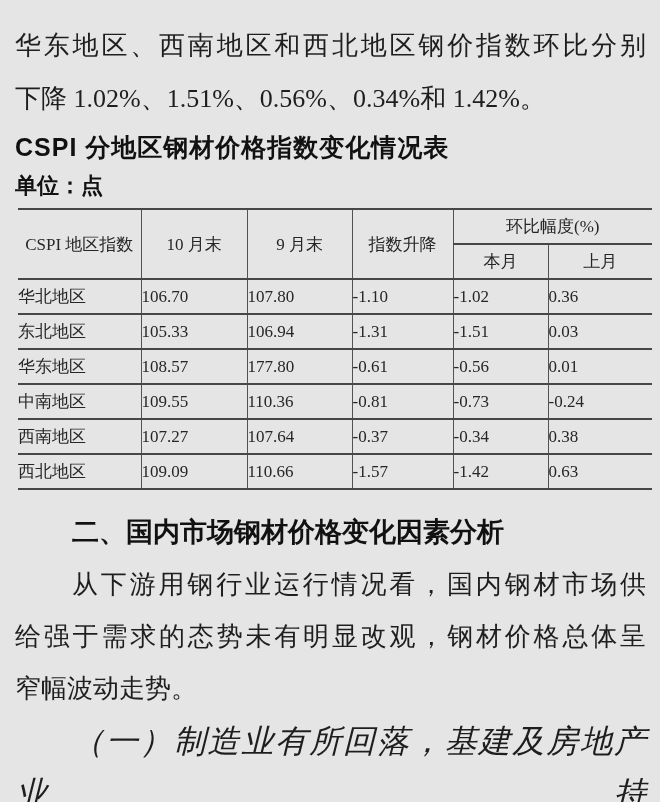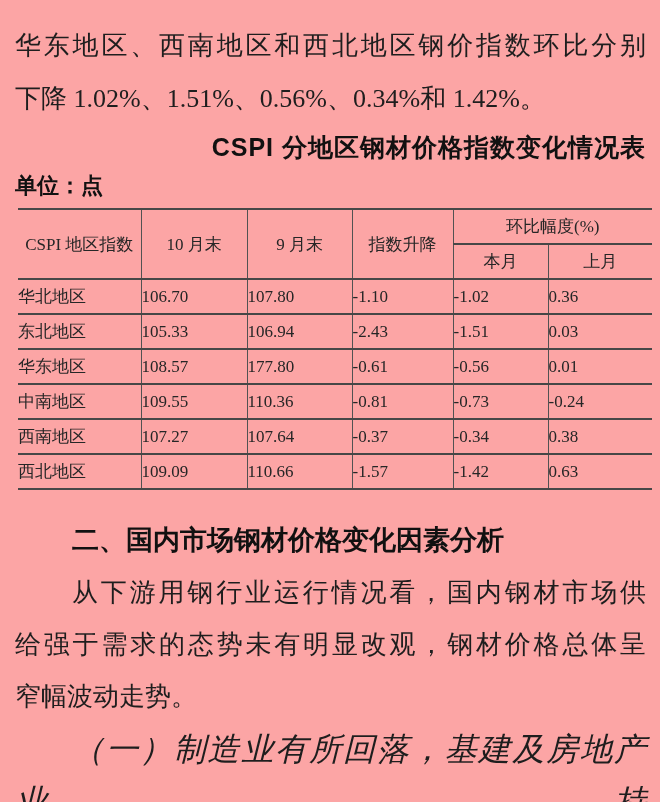--- a/index.html
+++ b/index.html
@@ -2,21 +2,21 @@
 <html><head>
 <meta charset="utf-8">
 <style>
   html, body { margin: 0; padding: 0; }
   .page {
     position: relative;
     width: 660px;
     height: 802px;
     box-sizing: border-box;
     padding: 0 14px 0 15px;
-    background: #fca5a5;
+    background: #e5e5e5;
     color: #1e1e1e;
     font-family: "Liberation Serif", serif;
     overflow: hidden;
   }
   
   .line {
     font-size: 26px;
     line-height: 53px;
     white-space: nowrap;
   }
@@ -27,21 +27,21 @@
   }
   .indent { text-indent: 57px; }
   .intro { padding-top: 19px; }
   
   .doc-title {
     margin-top: 5px;
     font-family: "Liberation Sans", sans-serif;
     font-weight: bold;
     font-size: 25px;
     line-height: 34px;
-    text-align: right;
+    text-align: left;
     letter-spacing: 1px;
     color: #111;
   }
   .unit-label {
     margin-top: 7px;
     font-family: "Liberation Sans", sans-serif;
     font-weight: bold;
     font-size: 22px;
     line-height: 29px;
     text-align: left;
@@ -65,21 +65,21 @@
     vertical-align: middle;
     padding: 0;
     color: #262626;
   }
   .cspi .first-col { border-left: none; }
   .cspi .last-col  { border-right: none; }
   .cspi thead tr { height: 35px; }
   .cspi tbody tr { height: 35px; }
   
   .section-heading {
-    margin-top: 30px;
+    margin-top: 22px;
     font-family: "Liberation Sans", sans-serif;
     font-weight: bold;
     font-size: 27px;
     line-height: 40px;
     text-indent: 57px;
     color: #111;
     white-space: nowrap;
   }
   .body-para { margin-top: 7px; }
   .body-para .line { line-height: 52px; }
@@ -128,21 +128,21 @@
         <td>106.70</td>
         <td>107.80</td>
         <td>-1.10</td>
         <td>-1.02</td>
         <td class="last-col">0.36</td>
       </tr>
       <tr>
         <td class="first-col">东北地区</td>
         <td>105.33</td>
         <td>106.94</td>
-        <td>-2.43</td>
+        <td>-1.31</td>
         <td>-1.51</td>
         <td class="last-col">0.03</td>
       </tr>
       <tr>
         <td class="first-col">华东地区</td>
         <td>108.57</td>
         <td>177.80</td>
         <td>-0.61</td>
         <td>-0.56</td>
         <td class="last-col">0.01</td>

